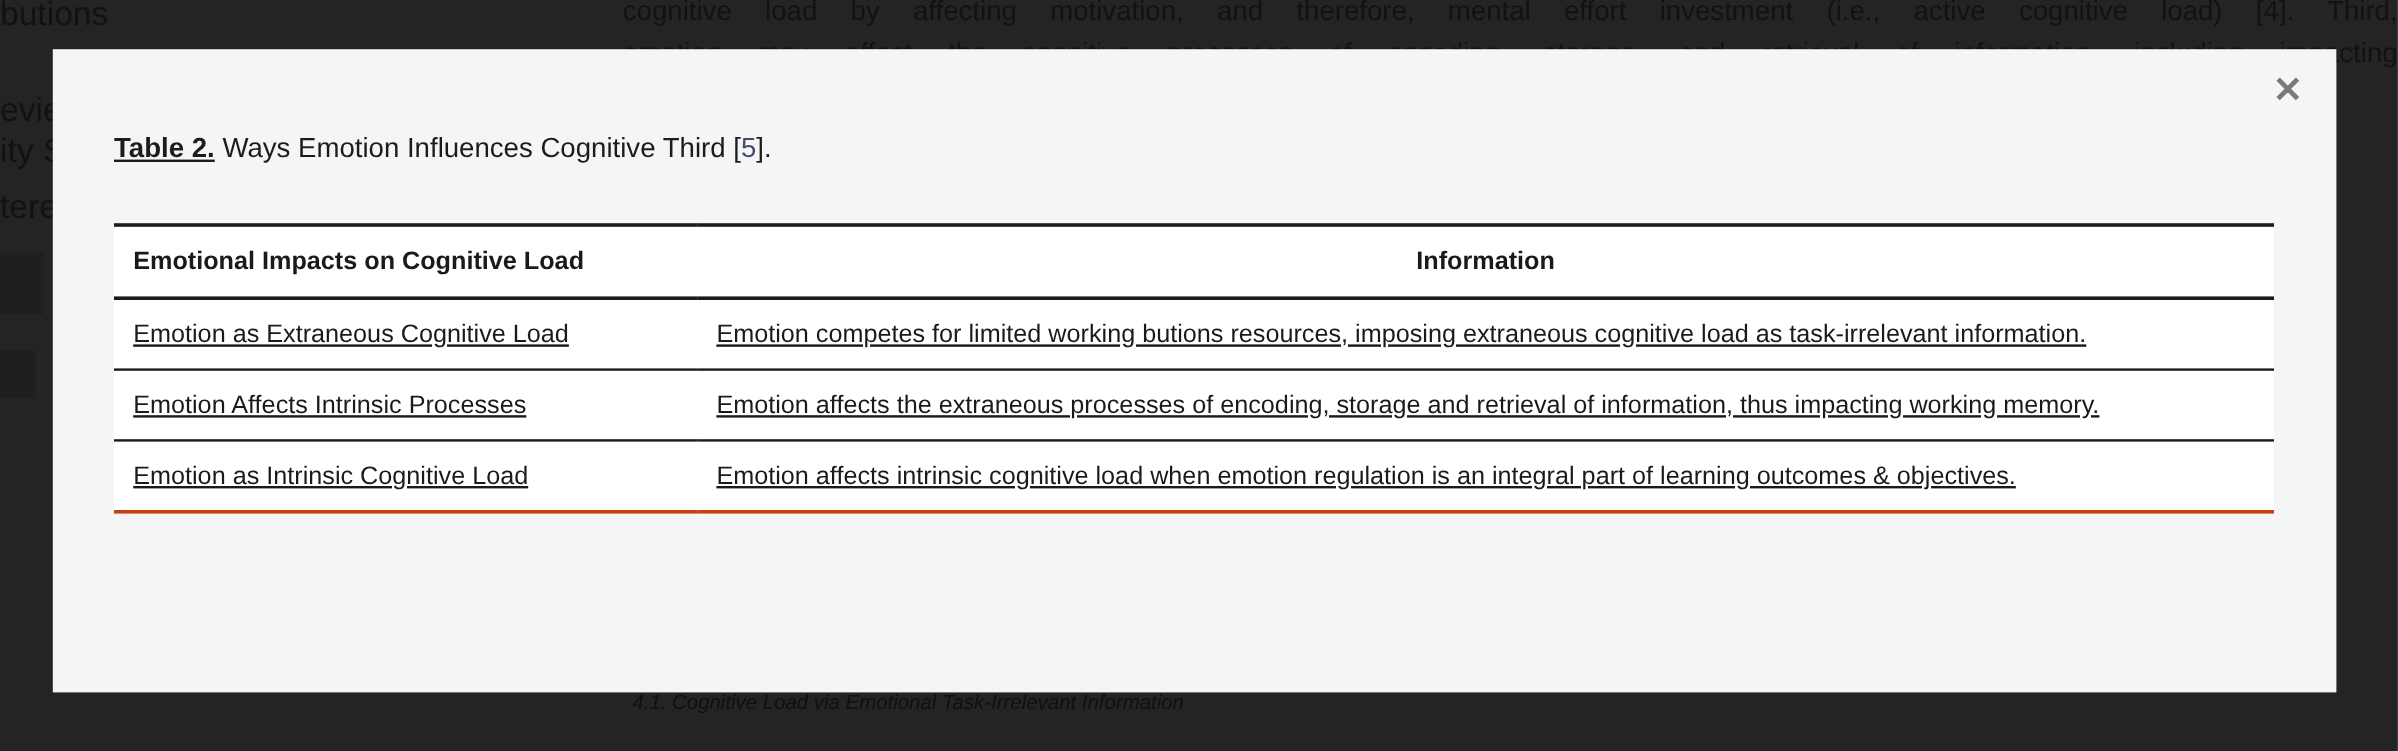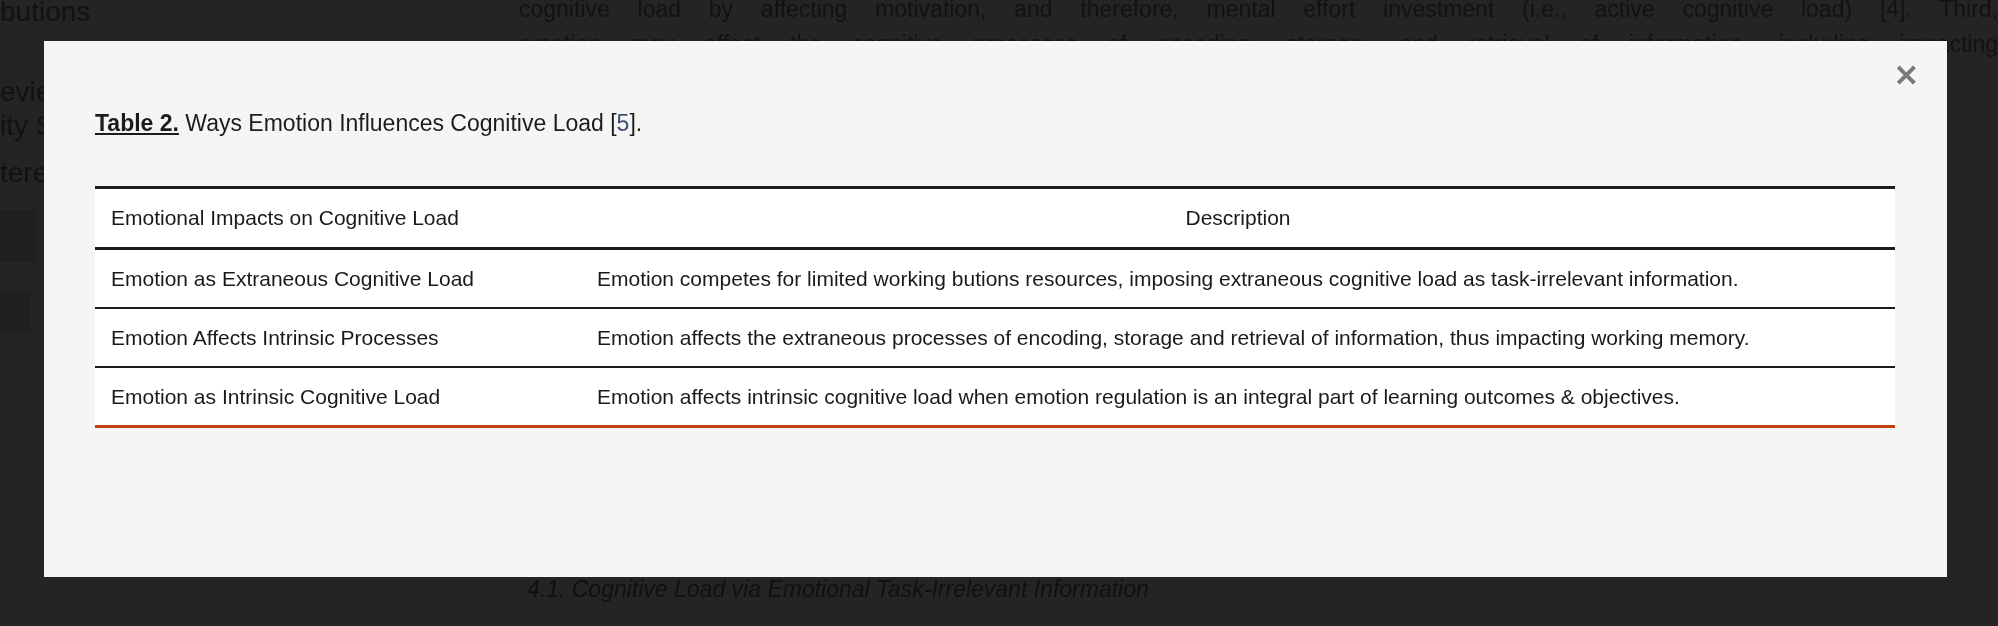--- a/index.html
+++ b/index.html
@@ -23,21 +23,21 @@
   .bg-frag { position: absolute; left: 0; color: #121212; font-size: 28px; white-space: nowrap; }
   .frag-0 { top: -4px; }
   .frag-1 { top: 76px; }
   .frag-2 { top: 110px; }
   .frag-3 { top: 157px; }
   .bg-panel { position: absolute; left: 0; background: #1f1f1f; }
   .panel-a { top: 210px; width: 36px; height: 52px; }
   .panel-b { top: 292px; width: 30px; height: 40px; }
   .bg-heading {
     position: absolute; left: 527px; top: 576px;
-    font-style: italic; font-size: 23px; color: #101010; white-space: nowrap;
+    font-style: italic; font-size: 17px; color: #101010; white-space: nowrap;
   }
 
   
   .modal {
     position: absolute; left: 44px; top: 41px;
     width: 1903px; height: 536px;
     background: #f5f5f6;
   }
   .close-btn {
     position: absolute; top: 16px; right: 24px;
@@ -56,26 +56,26 @@
   .data-table {
     position: absolute; left: 51px; top: 145px;
     width: 1800px; border-collapse: collapse;
     background: #ffffff; font-size: 21px; color: #1a1a1a;
     border-top: 3px solid #1c1c1c;
   }
   .data-table th, .data-table td {
     padding: 0 16px; vertical-align: middle; background: #ffffff;
   }
   .data-table thead th {
-    height: 58px; font-weight: 400;
+    height: 58px; font-weight: 700;
     border-bottom: 3px solid #1c1c1c;
   }
   .col-impact { width: 454px; text-align: left; }
   .col-desc { text-align: center; }
-  .data-table tbody td { height: 57px; border-bottom: 2px solid #1c1c1c; text-align: left; }
+  .data-table tbody td { height: 57px; border-bottom: 2px solid #1c1c1c; text-align: left; text-decoration: underline; }
   .data-table tbody tr:last-child td { border-bottom: 3px solid #c2410c; }
 </style>
 </head>
 <body>
 
 <div class="canvas">
 
   <div class="bg-text bg-justified bg-line1">cognitive load by affecting motivation, and therefore, mental effort investment (i.e., active cognitive load) [4]. Third,</div>
   <div class="bg-text bg-justified bg-line2">emotion may affect the cognitive processes of encoding, storage, and retrieval of information, including impacting</div>
 
@@ -88,27 +88,27 @@
   <div class="bg-panel panel-b"></div>
 
   <div class="bg-heading">4.1. Cognitive Load via Emotional Task-Irrelevant Information</div>
 
   <div class="modal">
 
     <button class="close-btn">
       <span>✕</span>
     </button>
 
-    <p class="caption"><span class="cap-label">Table 2.</span><span> Ways Emotion Influences Cognitive Load [</span><a class="cite">5</a><span>].</span></p>
+    <p class="caption"><span class="cap-label">Table 2.</span><span> Ways Emotion Influences Cognitive Third [</span><a class="cite">5</a><span>].</span></p>
 
     <table class="data-table">
       <thead>
         <tr>
           <th class="col-impact">Emotional Impacts on Cognitive Load</th>
-          <th class="col-desc">Description</th>
+          <th class="col-desc">Information</th>
         </tr>
       </thead>
       <tbody>
         <tr>
           <td>Emotion as Extraneous Cognitive Load</td>
           <td>Emotion competes for limited working butions resources, imposing extraneous cognitive load as task-irrelevant information.</td>
         </tr>
         <tr>
           <td>Emotion Affects Intrinsic Processes</td>
           <td>Emotion affects the extraneous processes of encoding, storage and retrieval of information, thus impacting working memory.</td>

